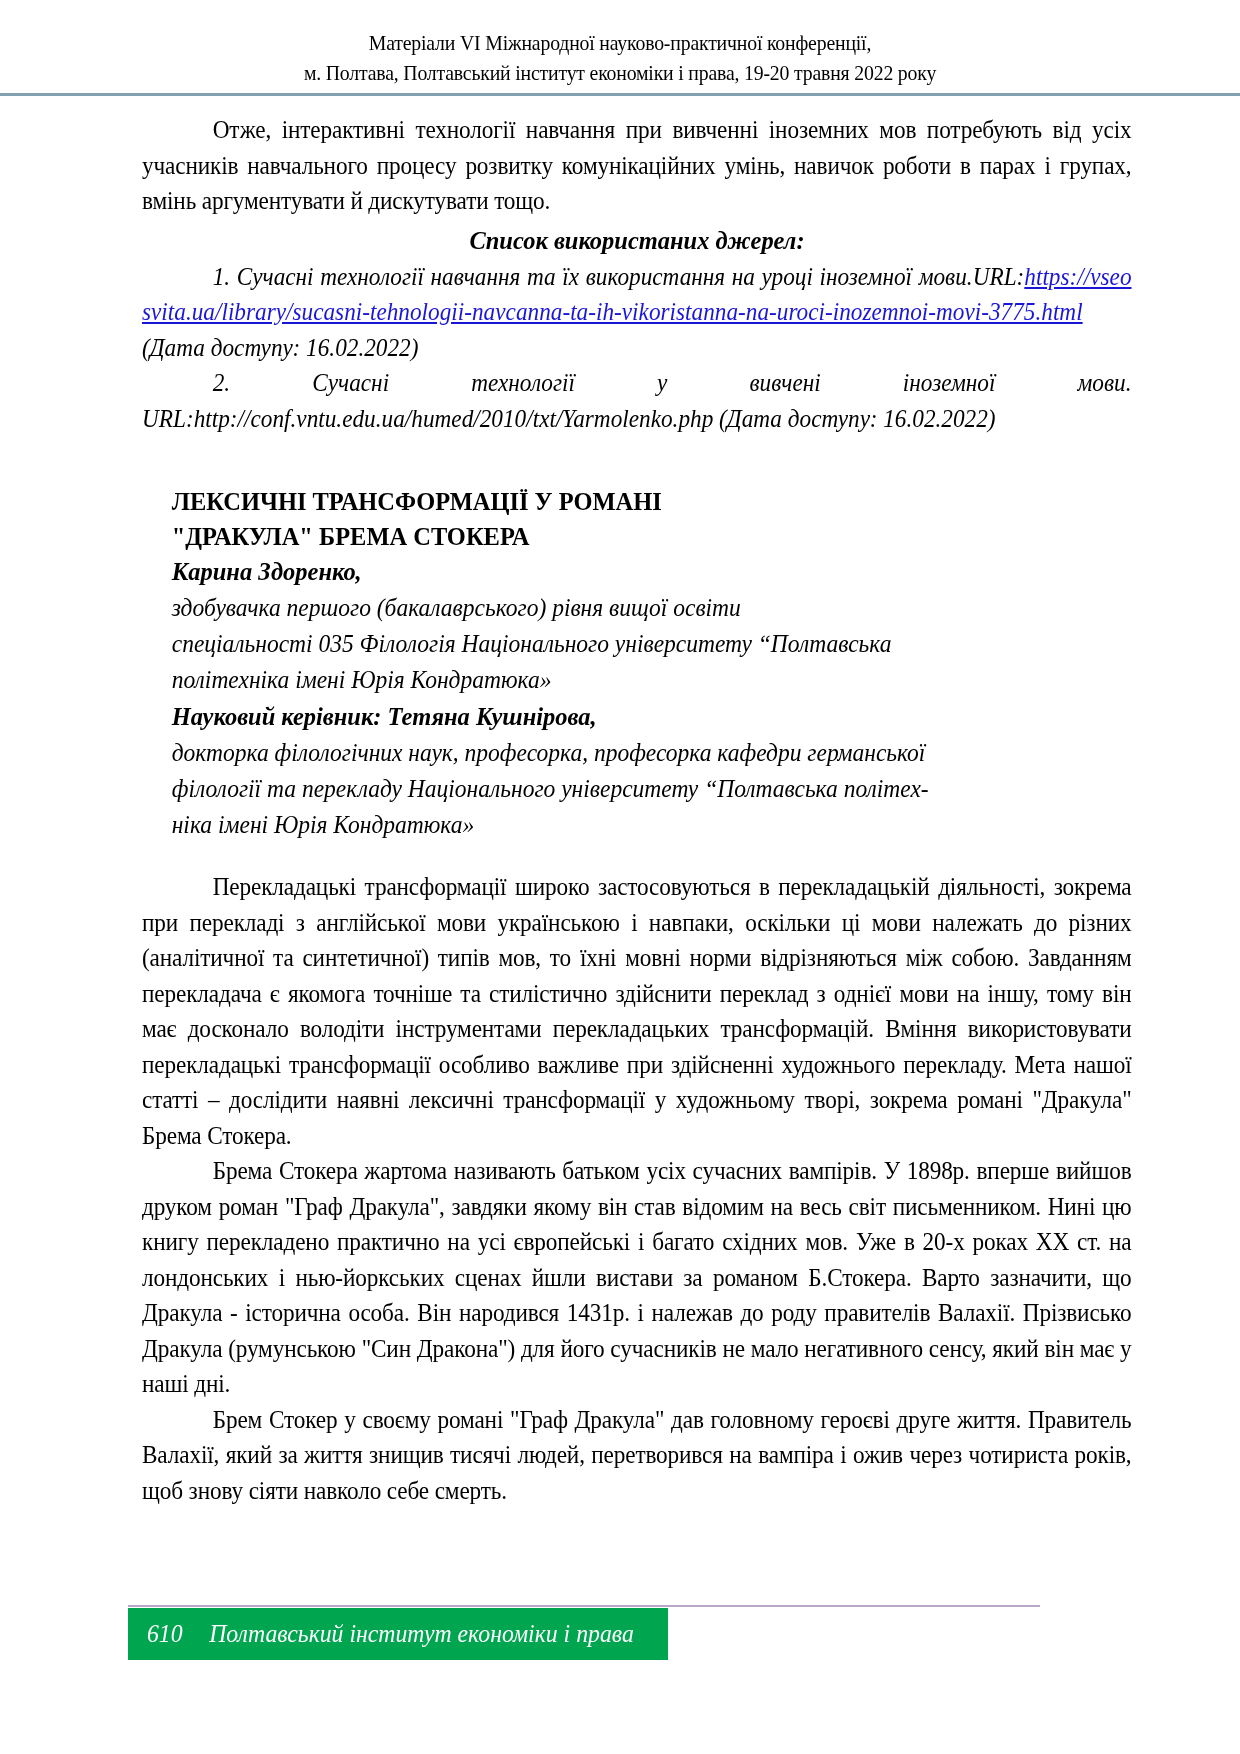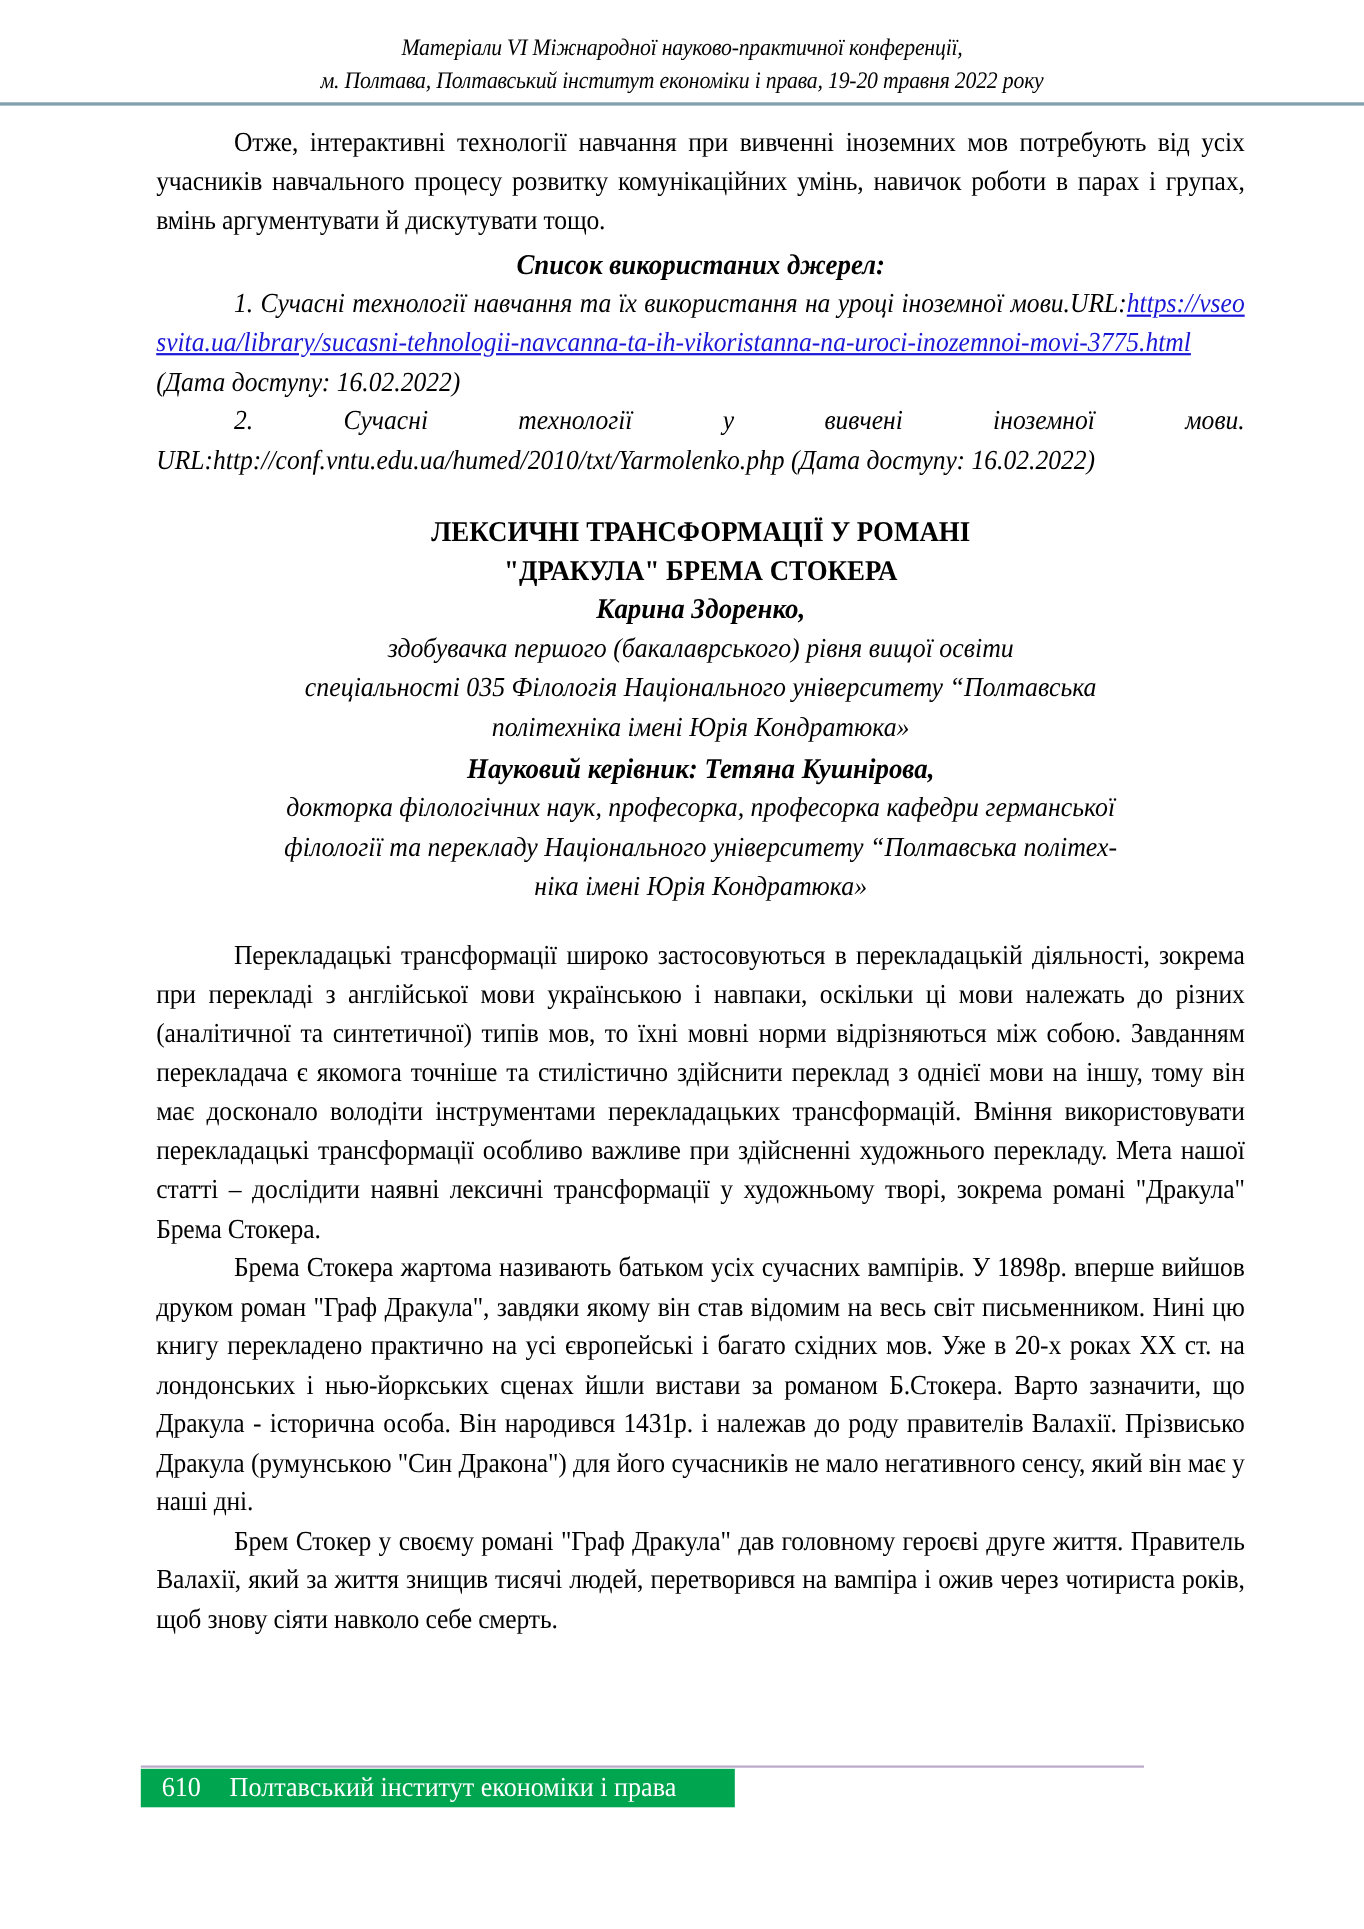--- a/index.html
+++ b/index.html
@@ -19,21 +19,20 @@
     color: #000000;
   }
 
   
   .running-header {
     position: absolute;
     top: 28px;
     left: 120px;
     width: 1000px;
     text-align: center;
-    font-style: italic;
   }
   .running-header .hdr-line {
     font-family: "Liberation Serif", "DejaVu Serif", serif;
     font-size: 21.5px;
     line-height: 30px;
     letter-spacing: -0.2px;
     transform: scaleX(0.92);
     transform-origin: center center;
     white-space: nowrap;
   }
@@ -97,22 +96,22 @@
     text-align: justify;
   }
   a.ref-link {
     color: #1a16d6;
     text-decoration: underline;
     word-break: break-all;
   }
 
   
   .title-block {
-    margin-top: 30px;
-    text-align: center;
+    margin-top: 48px;
+    text-align: left;
   }
   .art-title {
     margin: 0;
     font-weight: bold;
     font-size: 26px;
     line-height: 35px;
     font-family: "Liberation Serif", "DejaVu Serif", serif;
     transform: scaleX(0.94);
     transform-origin: center center;
   }
@@ -160,24 +159,25 @@
     top: 1605px;
     width: 912px;
     height: 2px;
     background: #b9a8c9;
   }
   .footer-badge {
     position: absolute;
     left: 128px;
     top: 1608px;
     width: 540px;
-    height: 35px;
+    height: 52px;
     background: #00a550;
     display: flex;
     align-items: center;
+    font-style: italic;
   }
   .footer-badge .pagenum {
     color: #ffffff;
     font-size: 25px;
     font-family: "Liberation Serif", "DejaVu Serif", serif;
     margin-left: 18px;
     transform: scaleX(0.95);
   }
   .footer-badge .footer-text {
     color: #ffffff;

